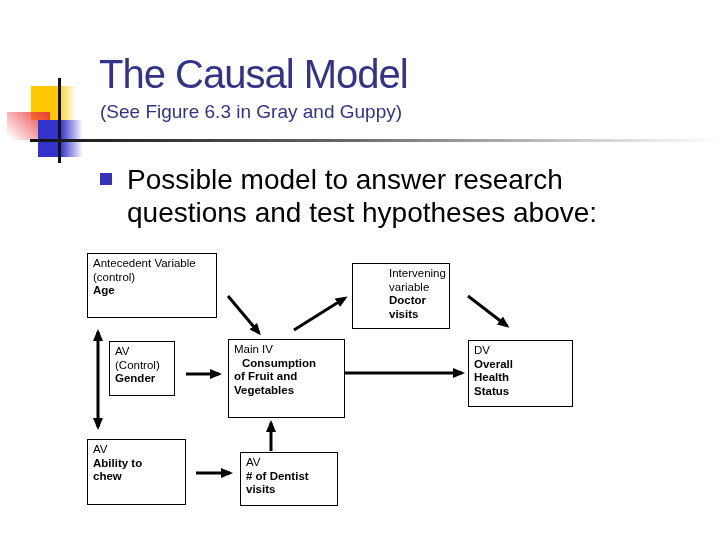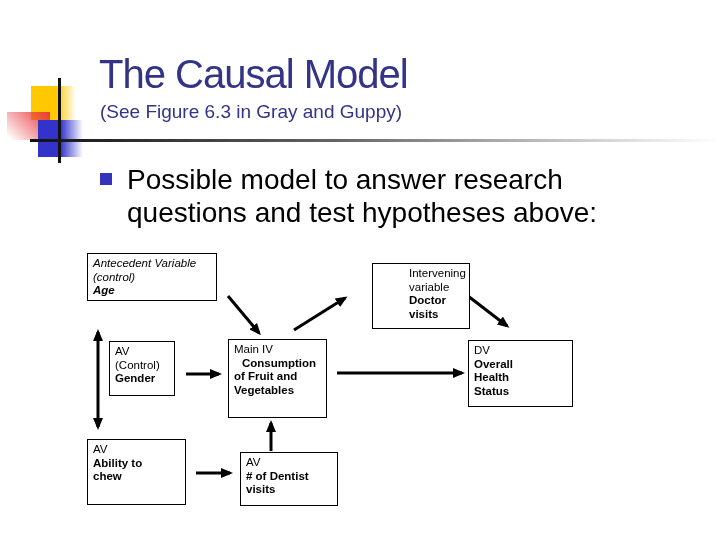--- a/index.html
+++ b/index.html
@@ -24,24 +24,24 @@
     color:var(--title);letter-spacing:-1px;}
   .subtitle{position:absolute;left:100px;top:101px;font-size:19px;line-height:22px;
     color:var(--title);}
   
   .bullet-sq{position:absolute;left:100px;top:173px;width:12px;height:12px;background:var(--bullet);}
   .bullet-text{position:absolute;left:127px;top:163px;width:515px;
     font-size:28px;line-height:33px;color:#000;}
   
   .dbox{position:absolute;background:#fff;border:1.5px solid #000;box-sizing:border-box;
     padding:3px 5px;font-size:11.5px;line-height:13.5px;color:#000;}
-  .box-age{left:87px;top:253px;width:130px;height:48px;font-style:italic;}
-  .box-intervening{left:372px;top:263px;width:98px;height:66px;padding-left:36px;}
+  .box-age{left:87px;top:253px;width:130px;height:65px;}
+  .box-intervening{left:352px;top:263px;width:98px;height:66px;padding-left:36px;}
   .box-gender{left:109px;top:341px;width:66px;height:55px;}
-  .box-main-iv{left:228px;top:339px;width:99px;height:79px;}
+  .box-main-iv{left:228px;top:339px;width:117px;height:79px;}
   .box-dv{left:468px;top:340px;width:105px;height:67px;}
   .box-chew{left:87px;top:439px;width:99px;height:66px;}
   .box-dentist{left:240px;top:452px;width:98px;height:54px;}
   
   .arrow-layer{position:absolute;left:0;top:0;width:720px;height:540px;pointer-events:none;}
   .arrow-layer line{stroke:#000;stroke-width:3;}
 </style>
 </head>
 <body>
 

